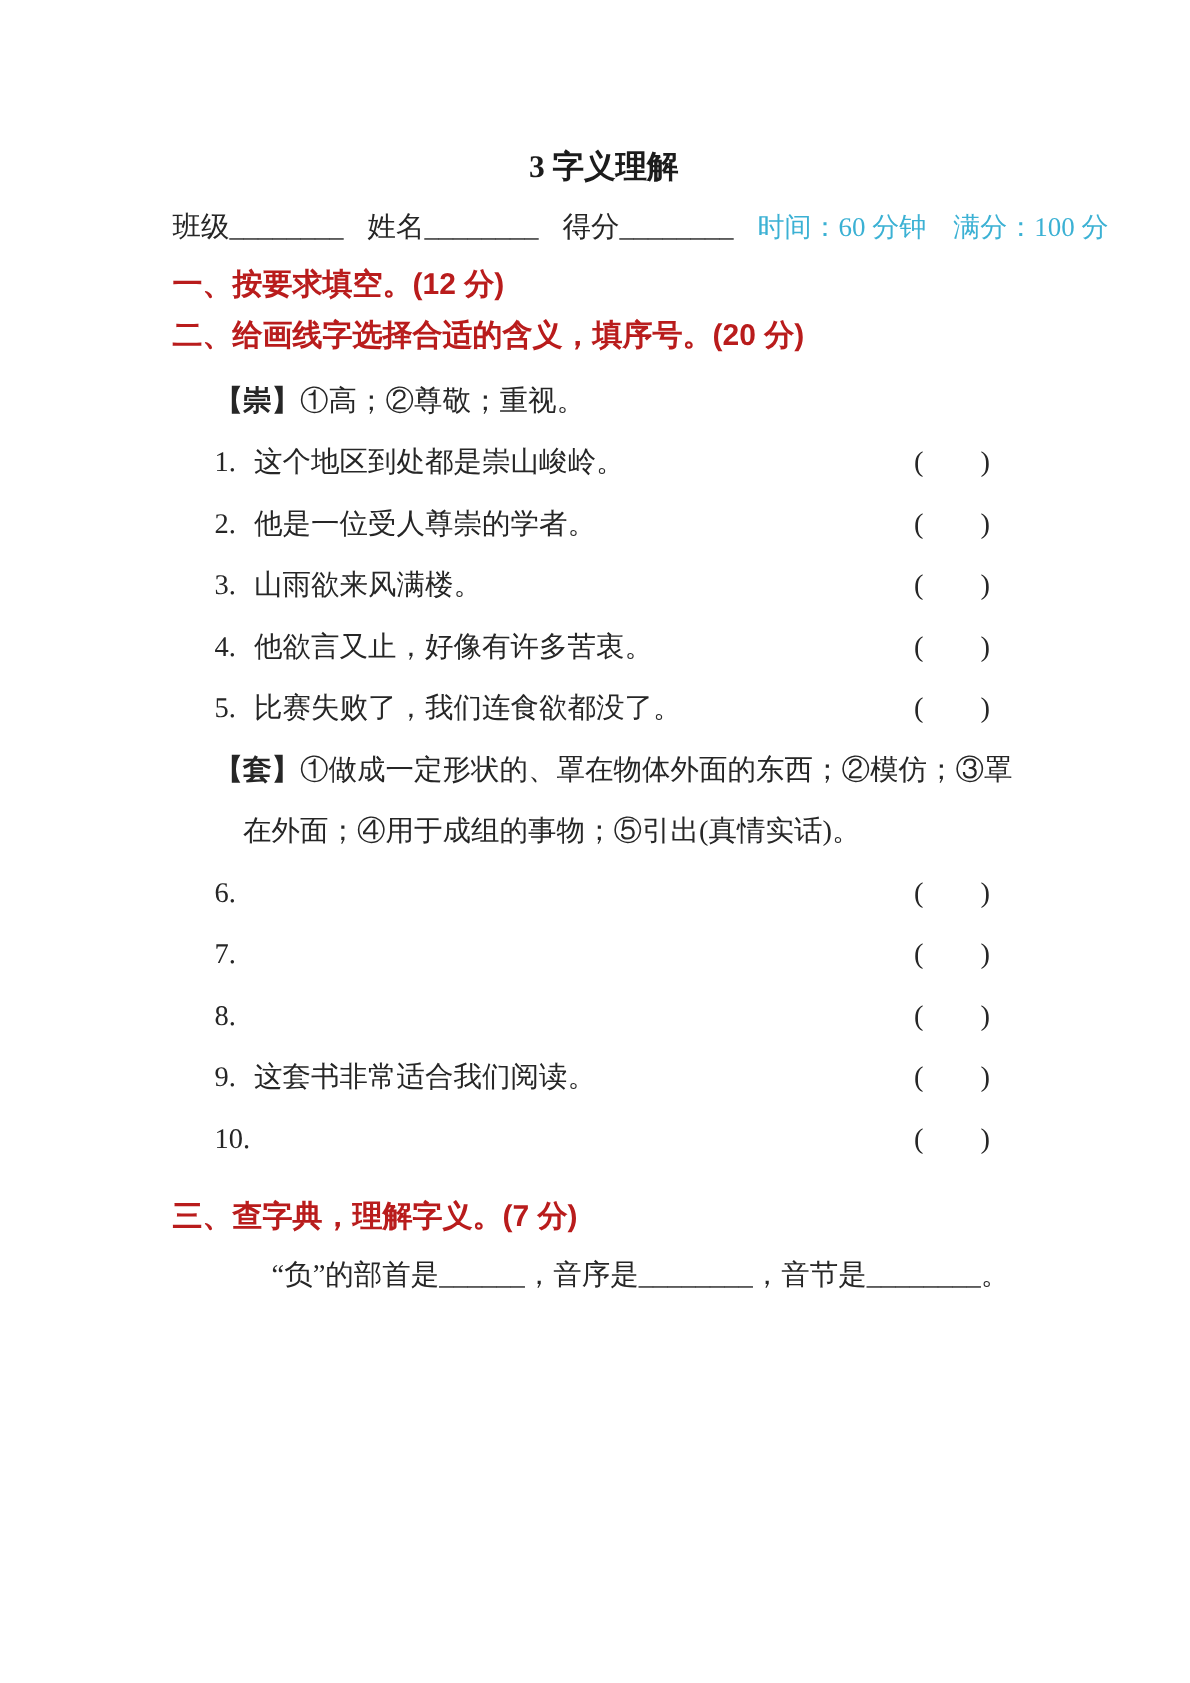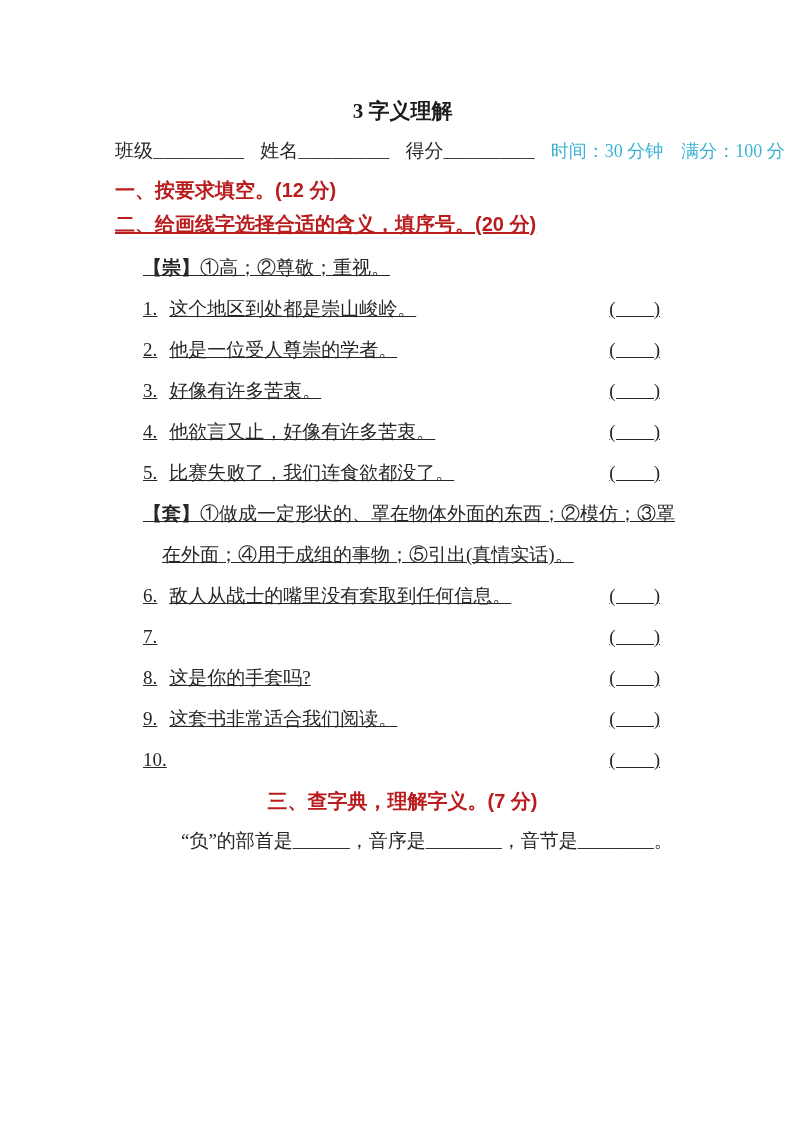--- a/index.html
+++ b/index.html
@@ -25,75 +25,75 @@
     color: #1c1c1c;
   }
   .header-row {
     display: flex;
     align-items: baseline;
     line-height: 26px;
     margin-bottom: 10px;
     white-space: nowrap;
   }
   .hfield { margin-right: 16px; }
-  .hblank { letter-spacing: 0; font-family: Liberation Mono, monospace; }
+  .hblank { letter-spacing: 0; }
   .meta {
     margin-left: auto;
     color: #3bb1d4;
     font-size: 18px;
   }
   .section-heading {
     margin: 10px 0 0 0;
     font-family: "Liberation Sans", "DejaVu Sans", sans-serif;
     font-weight: bold;
     font-size: 20px;
     line-height: 30px;
     color: #b91c1c;
   }
   .para { margin: 6px 0 0 0; line-height: 42px; }
   .para .pline { text-indent: 0; }
   .para .pline.first { text-indent: 2em; }
-  .s2-heading { margin-top: 4px; text-decoration: underline; }
-  .group { margin: 0; text-decoration: underline; }
+  .s2-heading { margin-top: 4px; }
+  .group { margin: 0; }
   .def {
     margin: 0 0 0 28px;
     padding-left: 19px;
     text-indent: -19px;
     line-height: 41px;
   }
   .def .term { font-weight: bold; }
   .item {
     display: flex;
     align-items: baseline;
     margin-left: 28px;
     line-height: 41px;
     white-space: nowrap;
   }
   .item .no { margin-right: 12px; }
   .item .paren { margin-left: auto; margin-right: 30px; }
   .first-def { margin-top: 8px; }
-  .s3-heading { margin-top: 6px; text-align: center; }
+  .s3-heading { margin-top: 16px; }
   .s3-para {
     margin: 4px 0 0 28px;
     text-indent: 2em;
     line-height: 42px;
   }
 </style>
 </head>
 <body>
 
 <div class="page">
 
   <h1 class="title">3 字义理解</h1>
 
   <div class="header-row">
     <span class="hfield"><span>班级</span><span class="hblank">________</span></span>
     <span class="hfield"><span>姓名</span><span class="hblank">________</span></span>
     <span class="hfield"><span>得分</span><span class="hblank">________</span></span>
-    <span class="meta">时间：30 分钟　满分：100 分</span>
+    <span class="meta">时间：60 分钟　满分：100 分</span>
   </div>
 
   <div class="section">
     <h2 class="section-heading">一、按要求填空。(12 分)</h2>
   </div>
 
   <div class="section">
     <h2 class="section-heading s2-heading">二、给画线字选择合适的含义，填序号。(20 分)</h2>
 
     <div class="group">
@@ -106,49 +106,47 @@
       <div class="item">
         <span class="no">2.</span>
         <span class="itext">他是一位受人尊崇的学者。</span>
         <span class="paren">(　　)</span>
       </div>
     </div>
 
     <div class="group">
       <div class="item">
         <span class="no">3.</span>
-        <span class="itext">好像有许多苦衷。</span>
+        <span class="itext">山雨欲来风满楼。</span>
         <span class="paren">(　　)</span>
       </div>
       <div class="item">
         <span class="no">4.</span>
         <span class="itext">他欲言又止，好像有许多苦衷。</span>
         <span class="paren">(　　)</span>
       </div>
       <div class="item">
         <span class="no">5.</span>
         <span class="itext">比赛失败了，我们连食欲都没了。</span>
         <span class="paren">(　　)</span>
       </div>
     </div>
 
     <div class="group">
       <p class="def"><span class="term">【套】</span><span>①做成一定形状的、罩在物体外面的东西；②模仿；③罩在外面；④用于成组的事物；⑤引出(真情实话)。</span></p>
       <div class="item">
         <span class="no">6.</span>
-        <span class="itext">敌人从战士的嘴里没有套取到任何信息。</span>
         <span class="paren">(　　)</span>
       </div>
       <div class="item">
         <span class="no">7.</span>
         <span class="paren">(　　)</span>
       </div>
       <div class="item">
         <span class="no">8.</span>
-        <span class="itext">这是你的手套吗?</span>
         <span class="paren">(　　)</span>
       </div>
       <div class="item">
         <span class="no">9.</span>
         <span class="itext">这套书非常适合我们阅读。</span>
         <span class="paren">(　　)</span>
       </div>
       <div class="item">
         <span class="no">10.</span>
         <span class="paren">(　　)</span>

